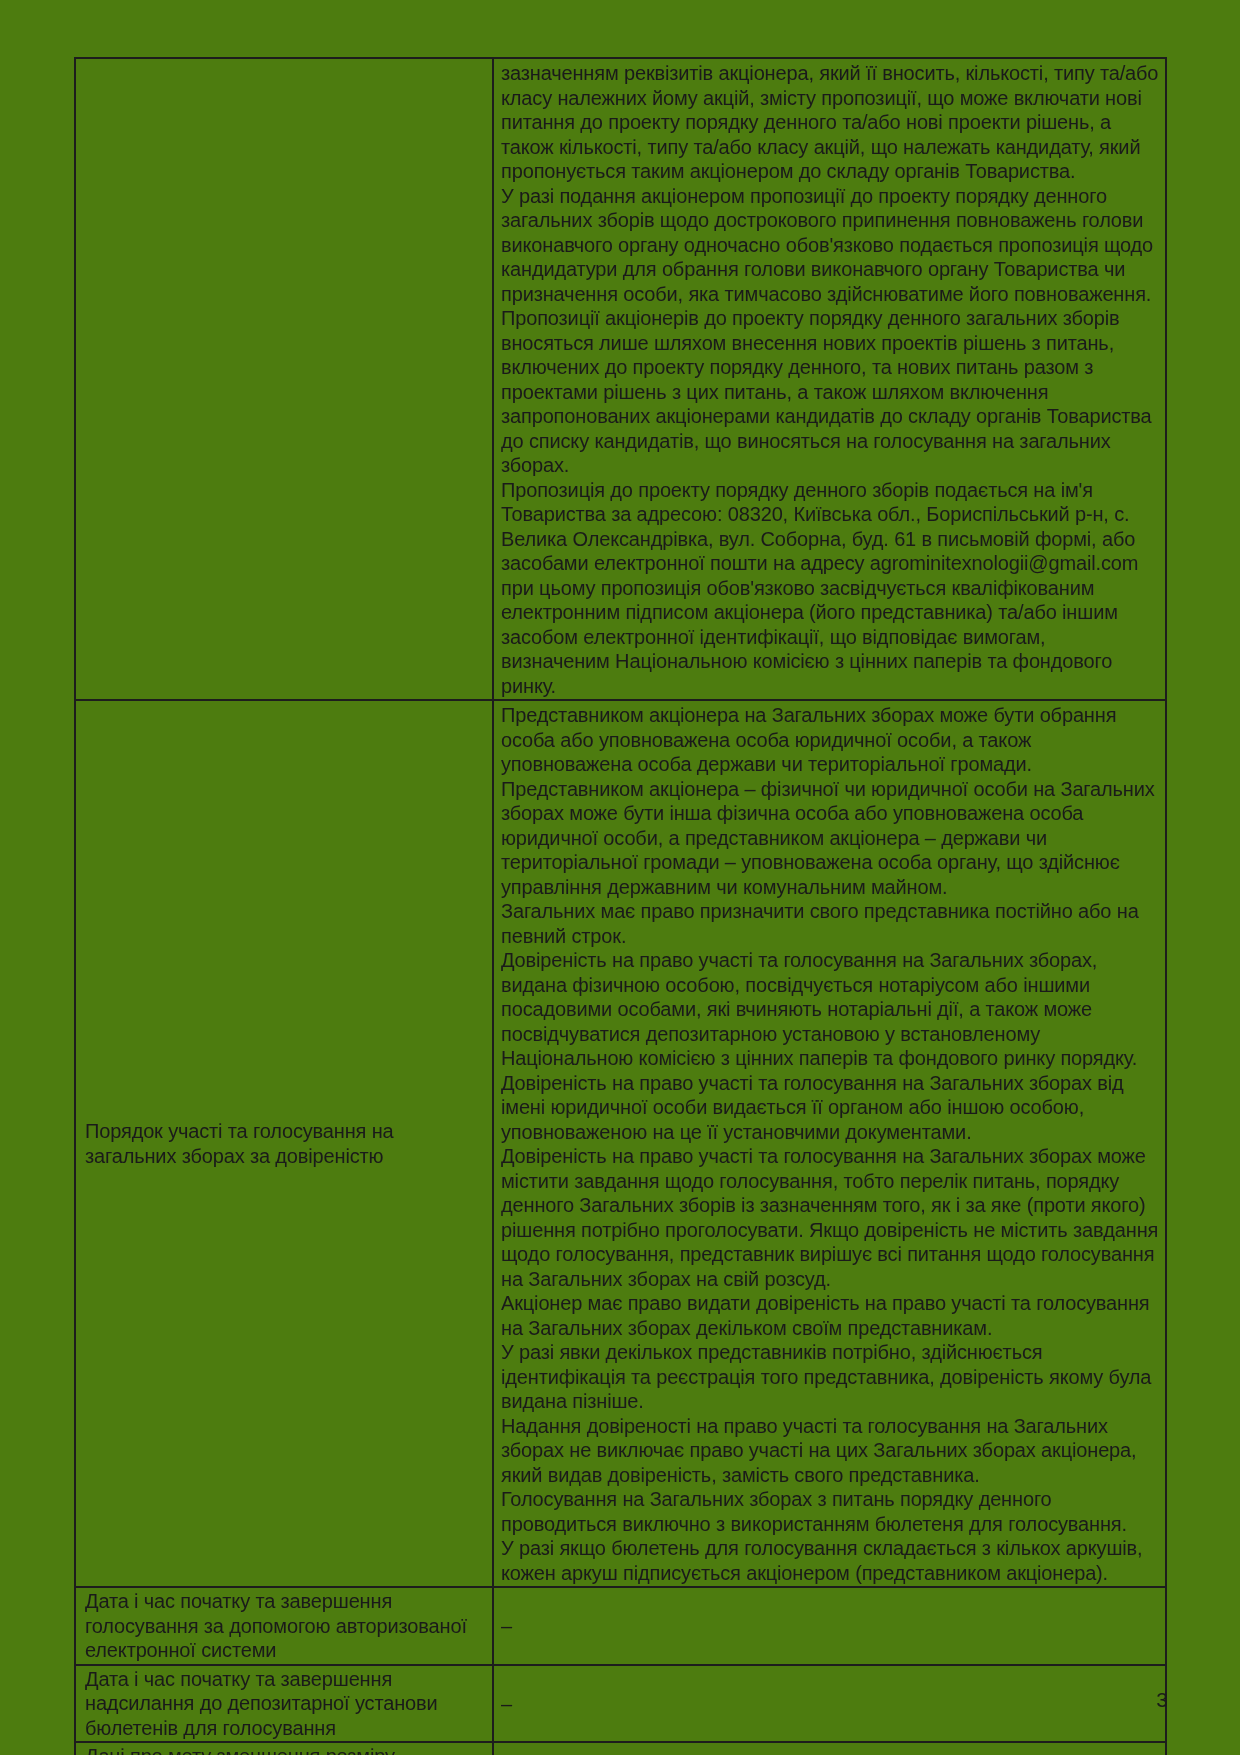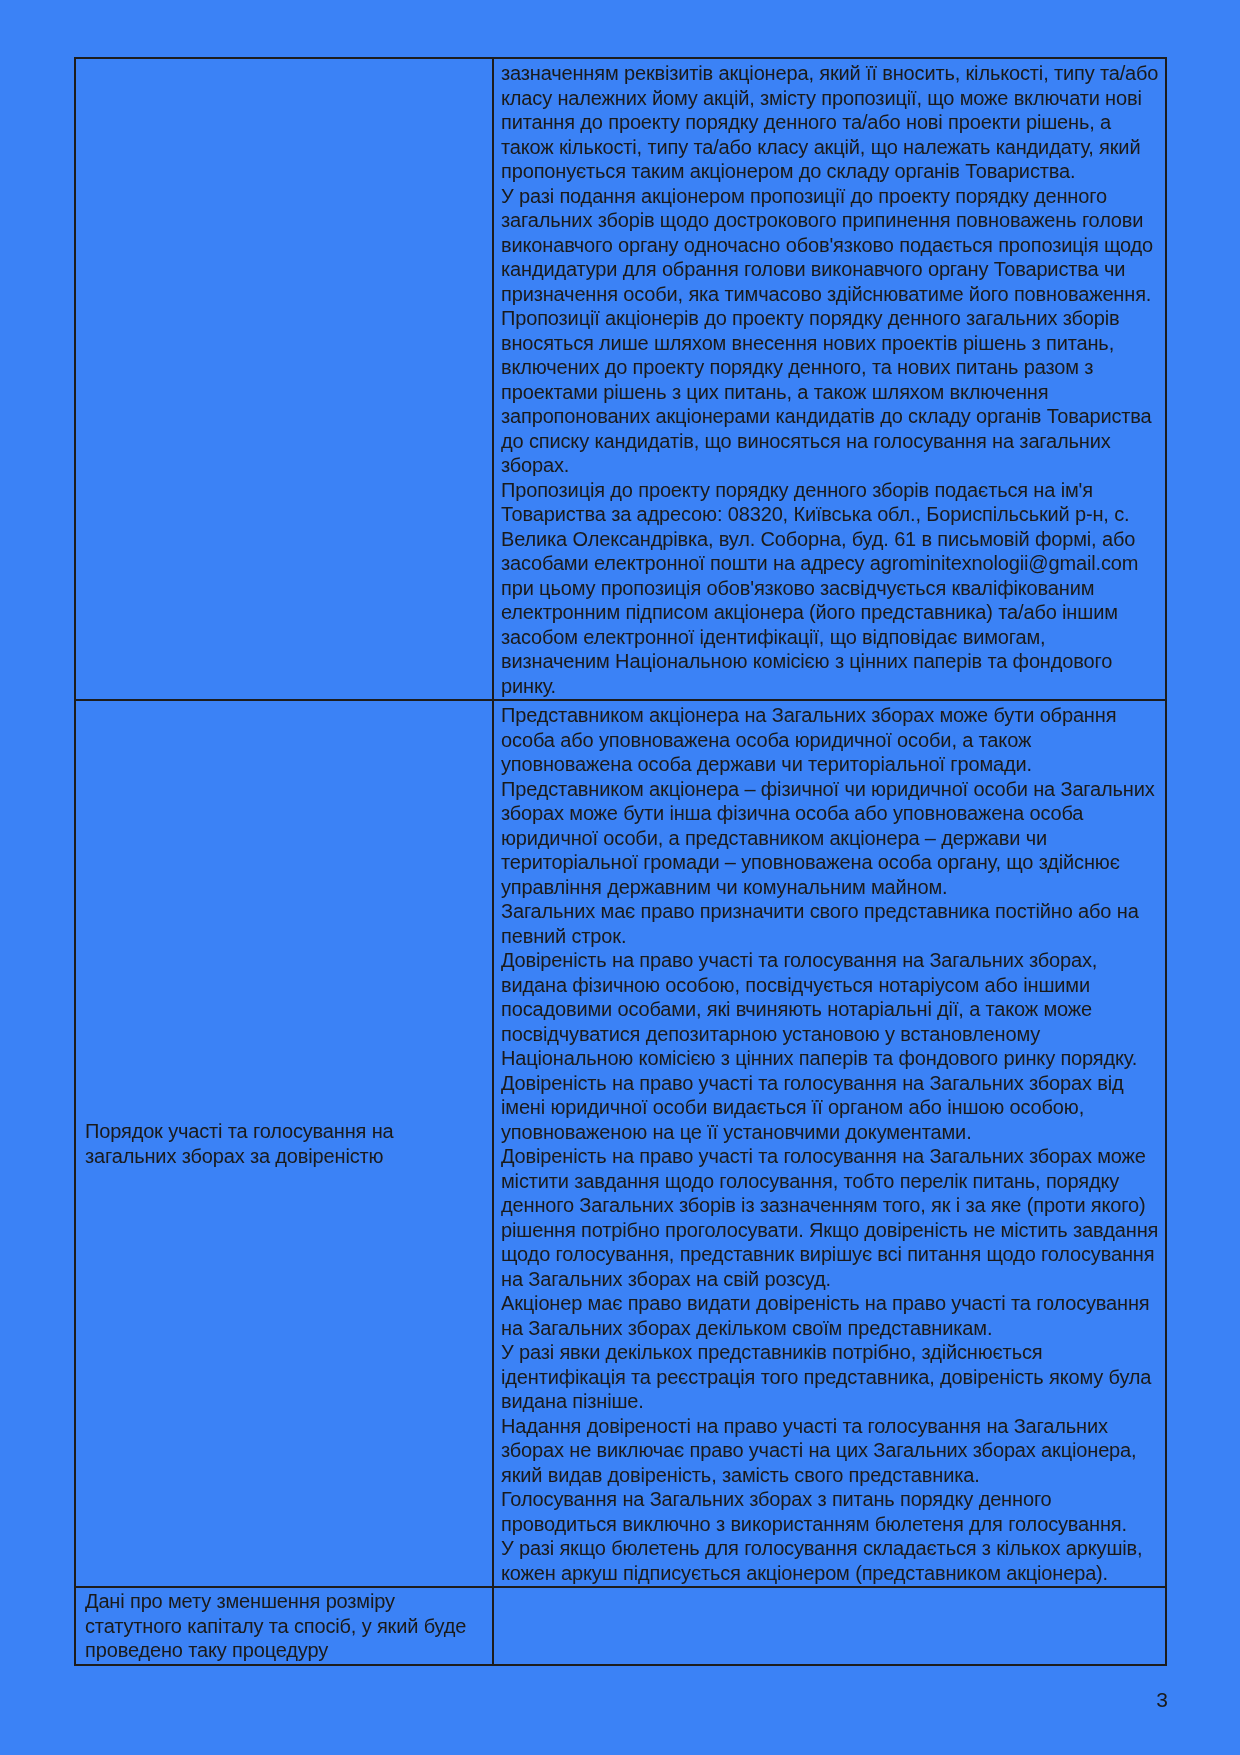--- a/index.html
+++ b/index.html
@@ -4,21 +4,21 @@
 <style>
   html, body {
     margin: 0;
     padding: 0;
     background: #ffffff;
   }
   .page {
     position: relative;
     width: 1240px;
     height: 1755px;
-    background: #3b82f6;
+    background: #4d7c0f;
     font-family: "Liberation Sans", sans-serif;
     color: #1a1a1a;
     overflow: hidden;
   }
   table.doc-table {
     position: absolute;
     left: 74px;
     top: 57px;
     width: 1093px;
     border-collapse: collapse;
@@ -87,20 +87,32 @@
             <p class="para">Загальних має право призначити свого представника постійно або на певний строк.</p>
             <p class="para">Довіреність на право участі та голосування на Загальних зборах, видана фізичною особою, посвідчується нотаріусом або іншими посадовими особами, які вчиняють нотаріальні дії, а також може посвідчуватися депозитарною установою у встановленому Національною комісією з цінних паперів та фондового ринку порядку. Довіреність на право участі та голосування на Загальних зборах від імені юридичної особи видається її органом або іншою особою, уповноваженою на це її установчими документами.</p>
             <p class="para">Довіреність на право участі та голосування на Загальних зборах може містити завдання щодо голосування, тобто перелік питань, порядку денного Загальних зборів із зазначенням того, як і за яке (проти якого) рішення потрібно проголосувати. Якщо довіреність не містить завдання щодо голосування, представник вирішує всі питання щодо голосування на Загальних зборах на свій розсуд.</p>
             <p class="para">Акціонер має право видати довіреність на право участі та голосування на Загальних зборах декільком своїм представникам.</p>
             <p class="para">У разі явки декількох представників потрібно, здійснюється ідентифікація та реєстрація того представника, довіреність якому була видана пізніше.</p>
             <p class="para">Надання довіреності на право участі та голосування на Загальних зборах не виключає право участі на цих Загальних зборах акціонера, який видав довіреність, замість свого представника.</p>
             <p class="para">Голосування на Загальних зборах з питань порядку денного проводиться виключно з використанням бюлетеня для голосування.</p>
             <p class="para">У разі якщо бюлетень для голосування складається з кількох аркушів, кожен аркуш підписується акціонером (представником акціонера).</p>
           </td>
       </tr>
+      <tr class="r3 mid">
+        <td class="label-cell">Дата і час початку та завершення голосування за допомогою авторизованої електронної системи</td>
+        <td class="content-cell">
+            <p class="para">–</p>
+          </td>
+      </tr>
+      <tr class="r4 mid">
+        <td class="label-cell">Дата і час початку та завершення надсилання до депозитарної установи бюлетенів для голосування</td>
+        <td class="content-cell">
+            <p class="para">–</p>
+          </td>
+      </tr>
       <tr class="r5 mid">
         <td class="label-cell">Дані про мету зменшення розміру статутного капіталу та спосіб, у який буде проведено таку процедуру</td>
         <td class="content-cell"></td>
       </tr>
     </tbody>
   </table>
   <div class="page-number">3</div>
 </div>
 
 </body></html>

